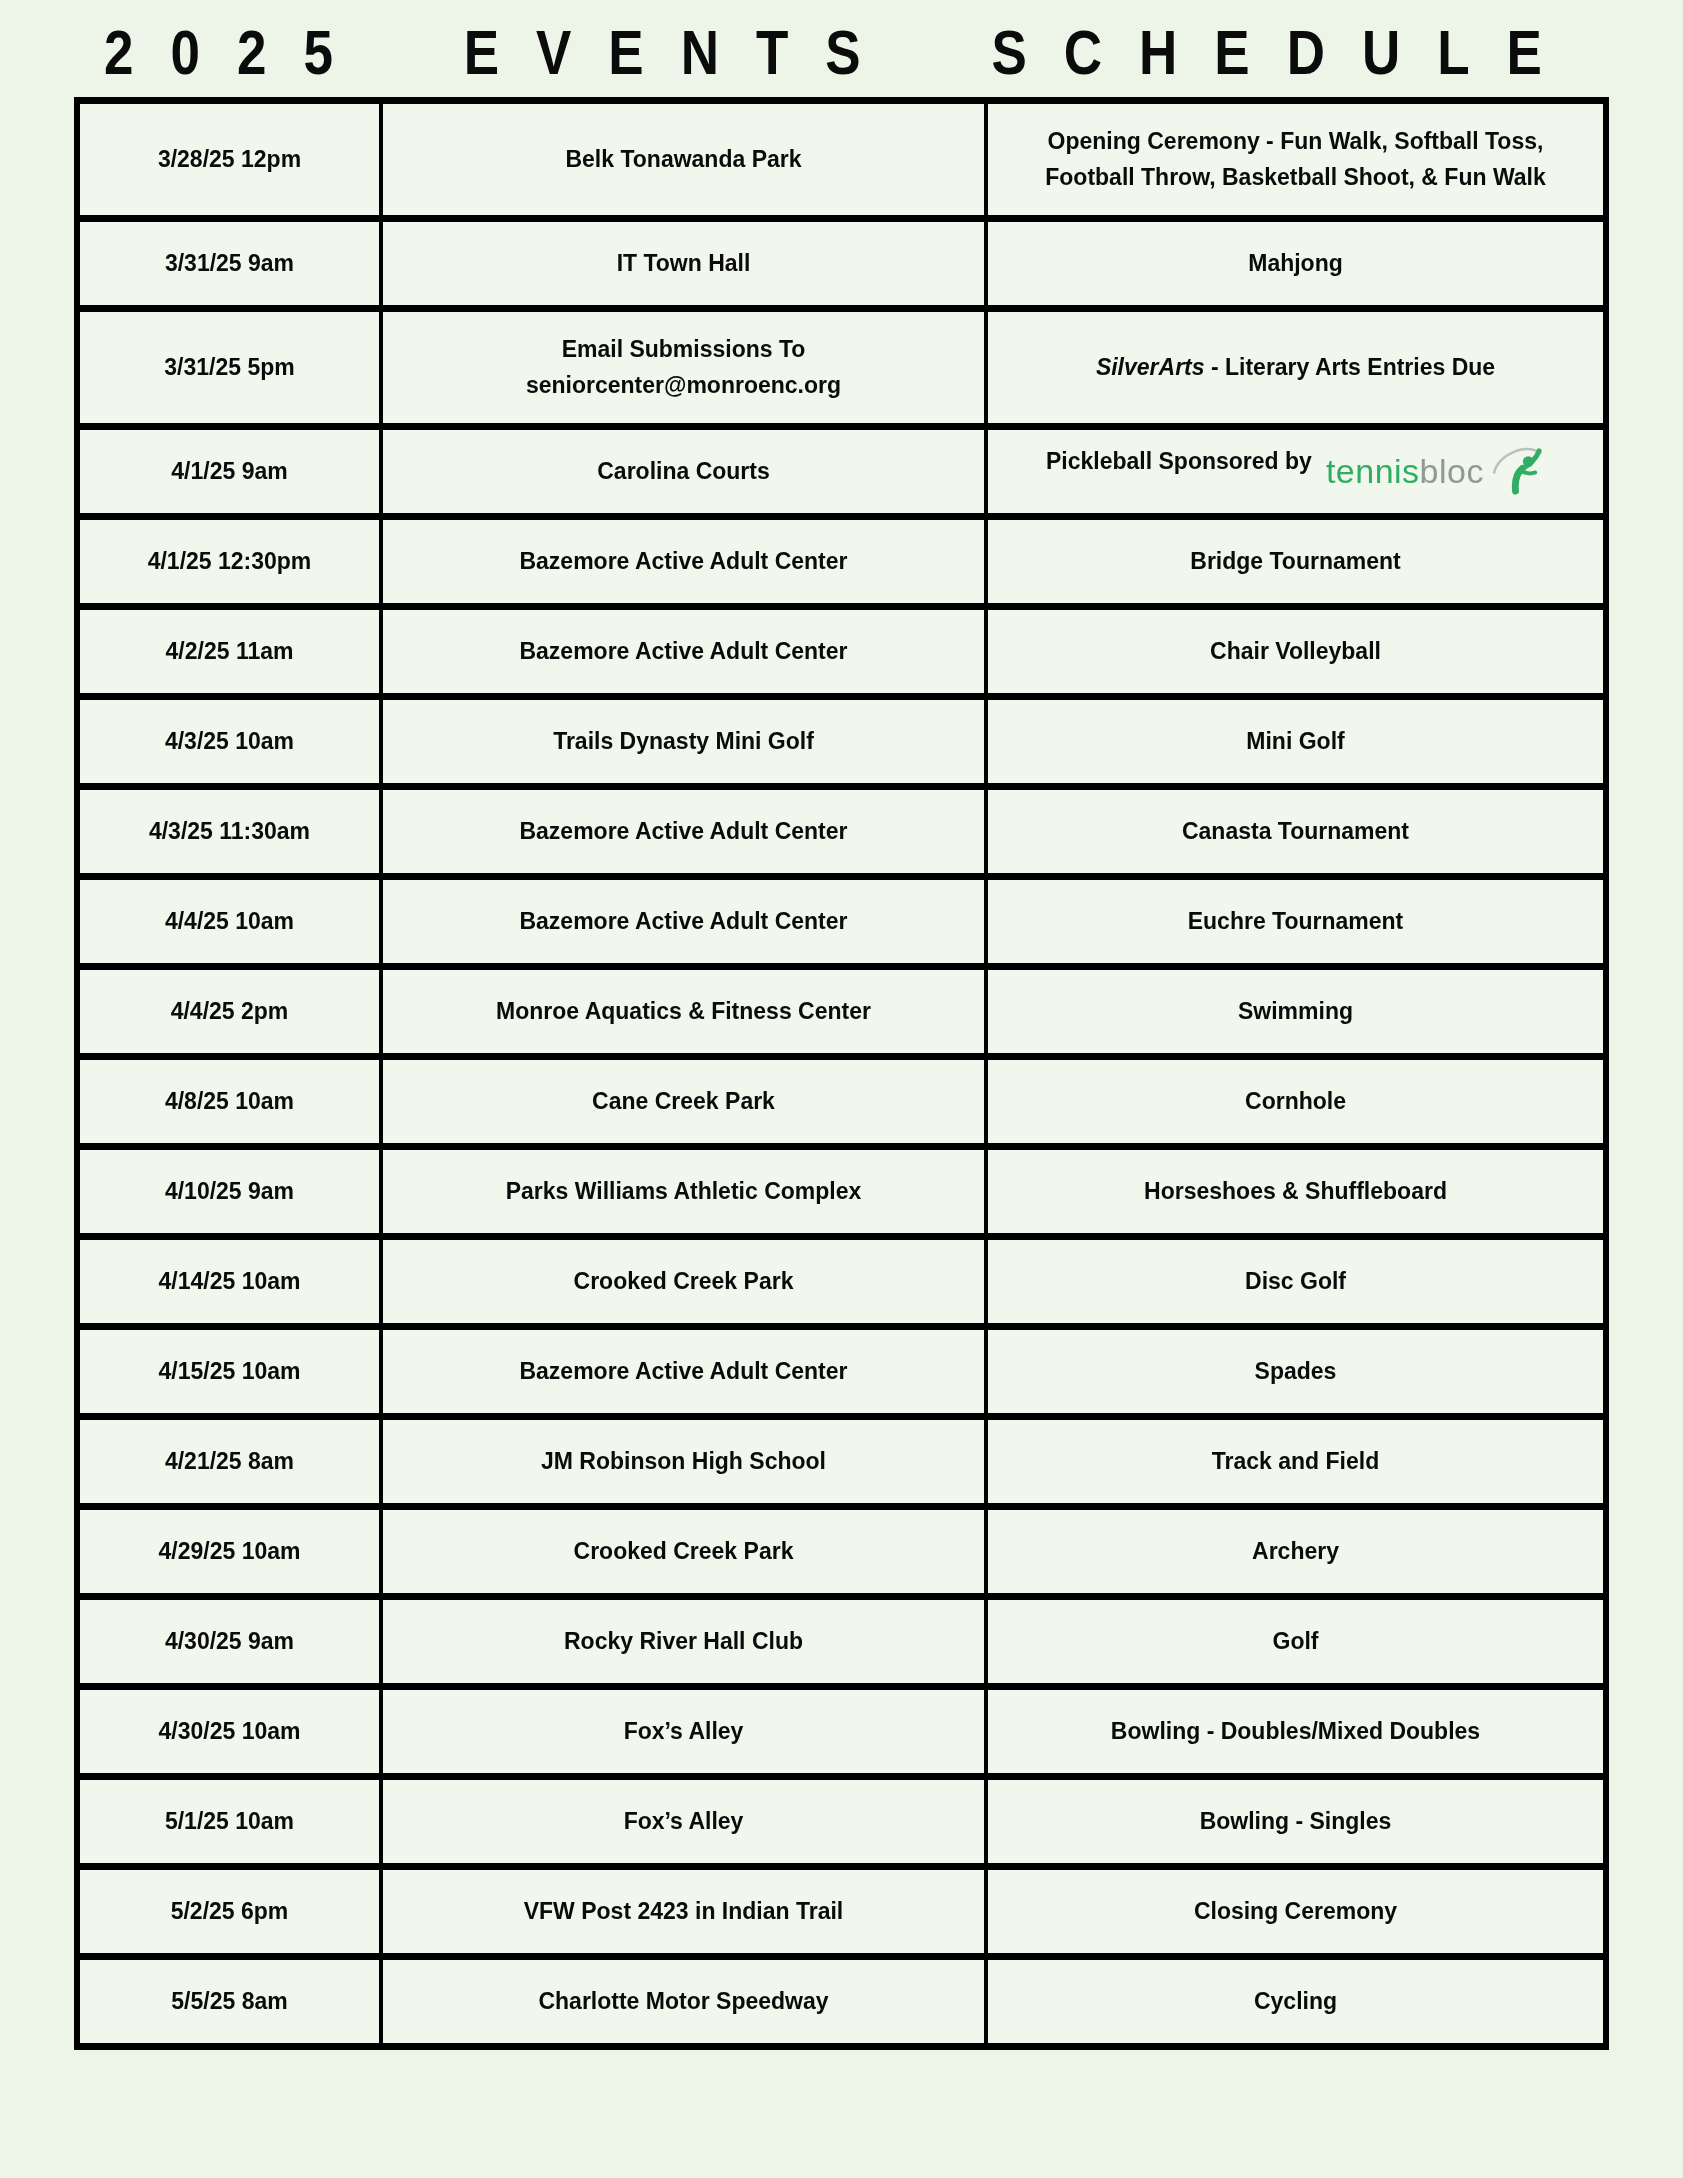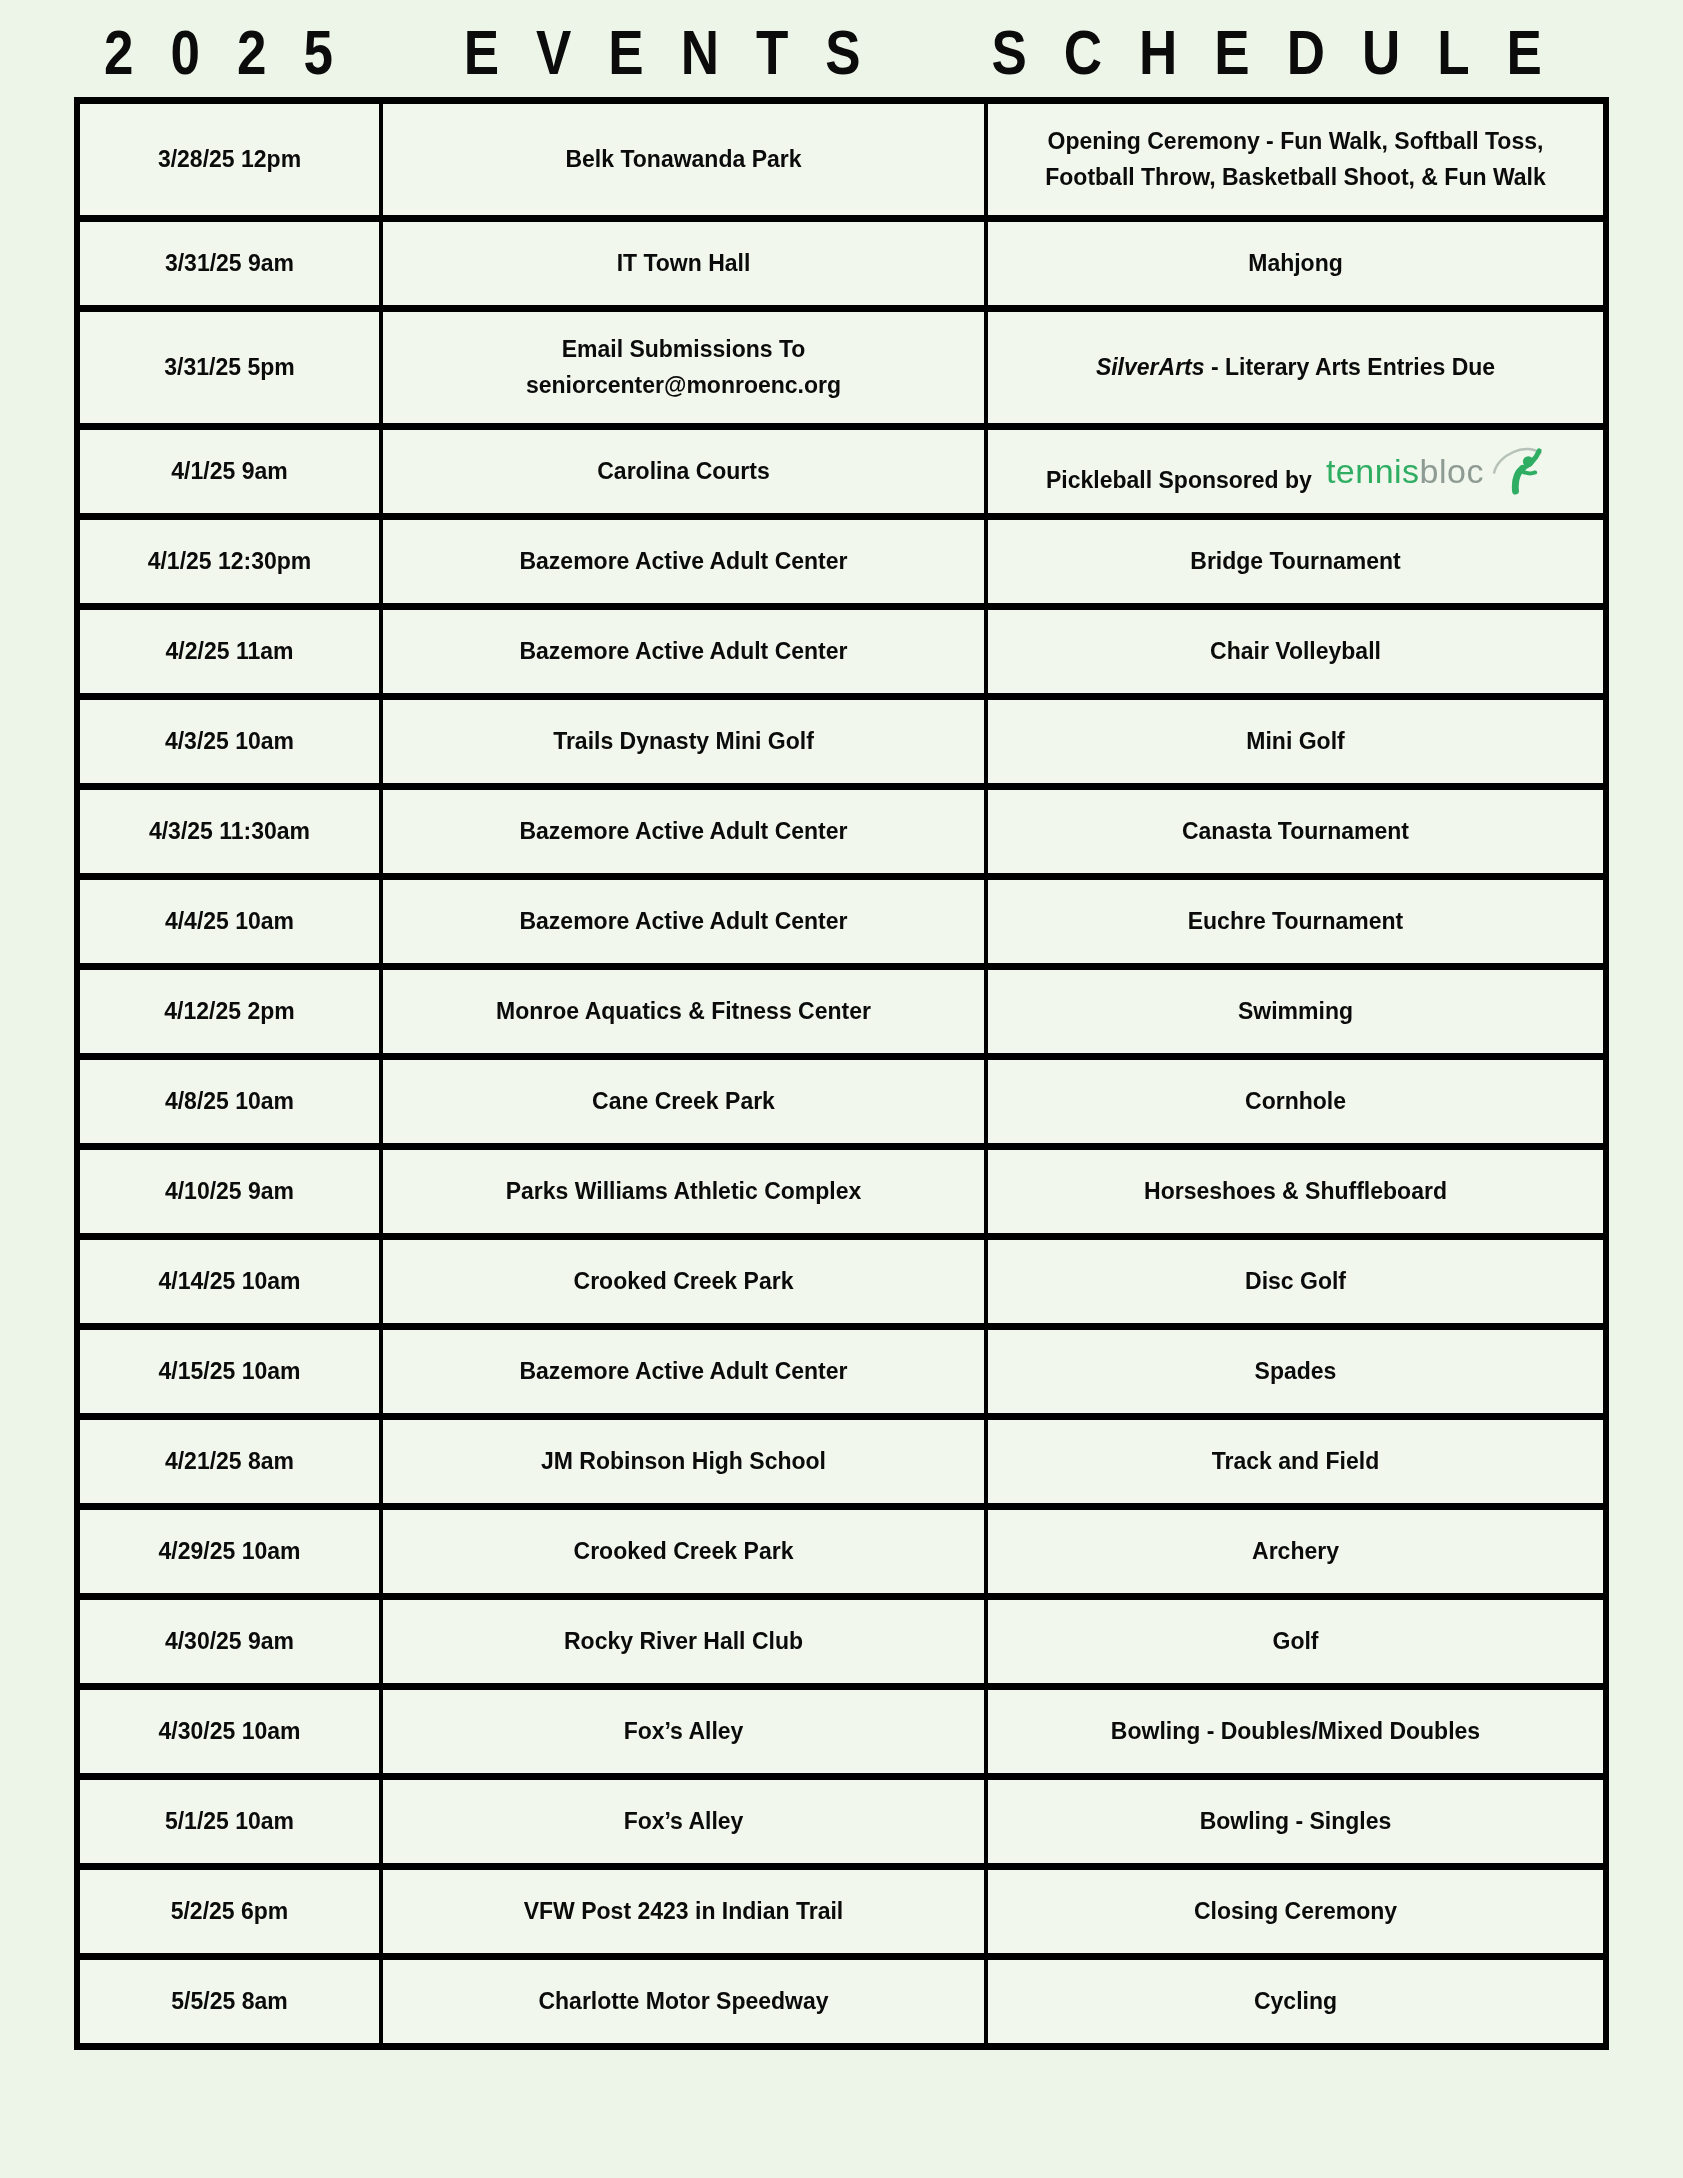--- a/index.html
+++ b/index.html
@@ -57,21 +57,21 @@
   table.schedule { border: 6px solid #000; }
   td.col-date  { width: 271px; }
   td.col-loc   { width: 573px; }
   td.col-event { width: 587px; }
   tr.tall td { height: 107px; }
   .multiline { white-space: pre-line; }
   .italic { font-style: italic; }
   
   .sponsor-cell-inner {
     display: inline-flex;
-    align-items: flex-end;
+    align-items: flex-start;
     justify-content: center;
     gap: 14px;
     white-space: nowrap;
   }
   .tb-logo {
     display: inline-flex;
     align-items: center;
     position: relative;
     font-size: 34px;
     letter-spacing: 0.5px;
@@ -149,21 +149,21 @@
         <td class="col-date">4/3/25 11:30am</td>
         <td class="col-loc">Bazemore Active Adult Center</td>
         <td class="col-event">Canasta Tournament</td>
       </tr>
       <tr>
         <td class="col-date">4/4/25 10am</td>
         <td class="col-loc">Bazemore Active Adult Center</td>
         <td class="col-event">Euchre Tournament</td>
       </tr>
       <tr>
-        <td class="col-date">4/12/25 2pm</td>
+        <td class="col-date">4/4/25 2pm</td>
         <td class="col-loc">Monroe Aquatics &amp; Fitness Center</td>
         <td class="col-event">Swimming</td>
       </tr>
       <tr>
         <td class="col-date">4/8/25 10am</td>
         <td class="col-loc">Cane Creek Park</td>
         <td class="col-event">Cornhole</td>
       </tr>
       <tr>
         <td class="col-date">4/10/25 9am</td>

